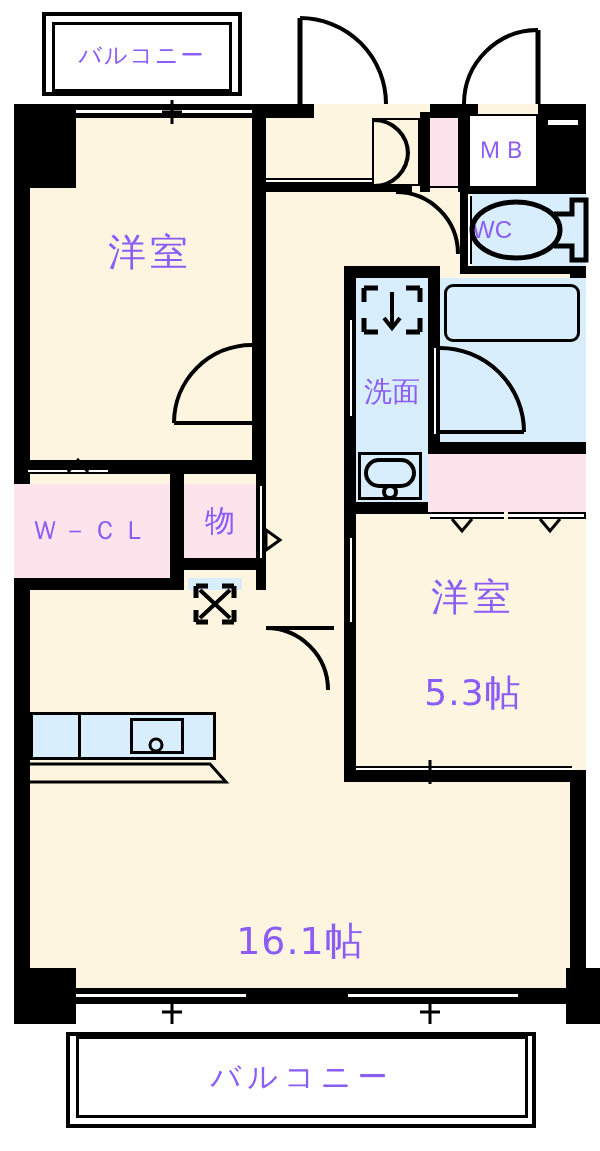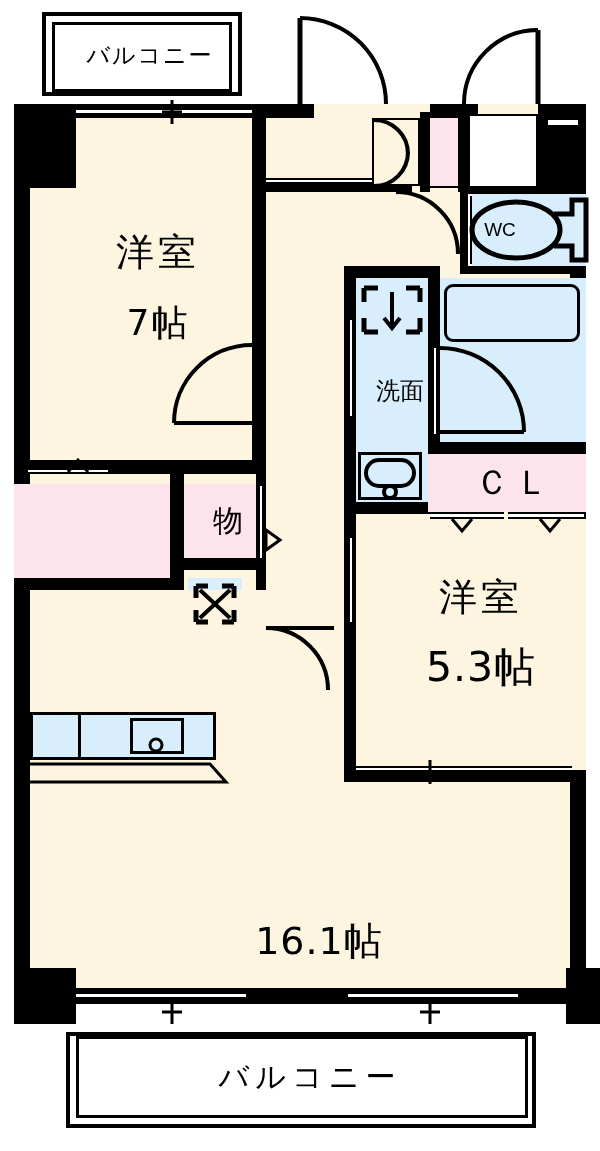--- a/index.html
+++ b/index.html
@@ -7,21 +7,21 @@
   #plan{position:relative;width:600px;height:1151px;background:#ffffff;overflow:hidden;}
   .abs{position:absolute;box-sizing:border-box;}
   
   .floor{background:#fdf5e0;}
   .pink{background:#fce3ec;}
   .blue{background:#d9eefc;}
   .white{background:#ffffff;}
   .black{background:#000000;}
   
   .lbl{position:absolute;display:flex;align-items:center;justify-content:center;
-       color:#000000;text-align:center;line-height:1.05;white-space:pre;margin-left:8px;}
+       color:#8b5cf6;text-align:center;line-height:1.05;white-space:pre;}
   .jp{font-family:"DejaVu Sans","Liberation Sans",sans-serif;font-weight:400;}
   .lat{font-family:"Liberation Sans","DejaVu Sans",sans-serif;font-weight:400;}
   svg{display:block;overflow:visible;}
   .ov{position:absolute;left:0;top:0;width:600px;height:1151px;pointer-events:none;}
 </style>
 </head>
 <body>
 
 <div id="plan">
 
@@ -47,97 +47,97 @@
   <div class="abs" style="left:76px;top:108px;width:190px;height:7px;background:#fff;border-top:2px solid #000;border-bottom:2px solid #000;"></div>
 
   <div class="abs floor" style="left:30px;top:118px;width:236px;height:342px;"></div>
   <div class="abs black" style="left:14px;top:104px;width:62px;height:84px;"></div>
 
   <div class="abs black" style="left:252px;top:104px;width:14px;height:356px;"></div>
 
   <div class="abs black" style="left:14px;top:460px;width:252px;height:14px;"></div>
 
   <div class="lbl jp" style="left:60px;top:230px;width:180px;height:46px;font-size:38px;letter-spacing:4px;">洋室</div>
-  <div class="lbl jp" style="left:60px;top:300px;width:180px;height:46px;font-size:36px;letter-spacing:2px;">7帖</div>
 
   <div class="abs floor" style="left:266px;top:118px;width:146px;height:64px;"></div>
 
   <div class="abs black" style="left:266px;top:182px;width:146px;height:10px;"></div>
   <div class="abs" style="left:266px;top:178px;width:146px;height:6px;background:#fff;border-top:2px solid #000;border-bottom:2px solid #000;"></div>
 
   <div class="abs floor" style="left:372px;top:118px;width:48px;height:68px;border:2px solid #000;"></div>
 
   <div class="abs pink" style="left:428px;top:116px;width:32px;height:72px;border:2px solid #000;"></div>
   <div class="abs black" style="left:420px;top:112px;width:10px;height:80px;"></div>
   <div class="abs black" style="left:458px;top:112px;width:10px;height:80px;"></div>
 
   <div class="abs white" style="left:468px;top:114px;width:70px;height:74px;border:2px solid #000;"></div>
+  <div class="lbl lat" style="left:468px;top:118px;width:70px;height:64px;font-size:24px;letter-spacing:1px;">ＭＢ</div>
   <div class="abs black" style="left:538px;top:104px;width:48px;height:84px;"></div>
   <div class="abs" style="left:548px;top:120px;width:30px;height:5px;background:#fff;"></div>
 
   <div class="abs black" style="left:460px;top:186px;width:126px;height:8px;"></div>
   <div class="abs blue" style="left:472px;top:194px;width:114px;height:72px;"></div>
   <div class="abs black" style="left:460px;top:186px;width:8px;height:88px;"></div>
   <div class="abs" style="left:466px;top:196px;width:6px;height:68px;background:#fff;border-left:2px solid #000;border-right:2px solid #000;"></div>
   <div class="abs black" style="left:460px;top:266px;width:126px;height:8px;"></div>
-  <div class="lbl lat" style="left:478px;top:200px;width:28px;height:60px;font-size:19px;line-height:1.45;flex-direction:column;">WC</div>
+  <div class="lbl lat" style="left:478px;top:200px;width:28px;height:60px;font-size:24px;line-height:1.45;flex-direction:column;">WC</div>
 
   <div class="abs black" style="left:344px;top:266px;width:12px;height:248px;"></div>
   <div class="abs black" style="left:344px;top:266px;width:96px;height:12px;"></div>
   <div class="abs blue" style="left:356px;top:278px;width:72px;height:230px;"></div>
   <div class="abs black" style="left:428px;top:266px;width:12px;height:248px;"></div>
   <div class="abs black" style="left:344px;top:502px;width:96px;height:12px;"></div>
 
   <div class="abs" style="left:348px;top:320px;width:6px;height:96px;background:#fff;border-left:2px solid #000;border-right:2px solid #000;"></div>
-  <div class="lbl jp" style="left:358px;top:340px;width:68px;height:104px;font-size:24px;flex-direction:column;line-height:1.08;">洗面</div>
+  <div class="lbl jp" style="left:358px;top:340px;width:68px;height:104px;font-size:28px;flex-direction:column;line-height:1.08;">洗面</div>
 
   <div class="abs" style="left:358px;top:452px;width:64px;height:48px;background:#d9eefc;border:3px solid #000;"></div>
 
   <div class="abs blue" style="left:440px;top:278px;width:146px;height:164px;"></div>
   <div class="abs" style="left:444px;top:284px;width:136px;height:58px;background:#d9eefc;border:3px solid #000;border-radius:9px;"></div>
   <div class="abs black" style="left:428px;top:442px;width:158px;height:12px;"></div>
 
   <div class="abs" style="left:432px;top:348px;width:6px;height:86px;background:#fff;border-left:2px solid #000;border-right:2px solid #000;"></div>
 
   <div class="abs pink" style="left:428px;top:454px;width:158px;height:58px;"></div>
-  <div class="lbl lat" style="left:428px;top:456px;width:158px;height:54px;font-size:34px;letter-spacing:6px;">ＣＬ</div>
   <div class="abs" style="left:430px;top:512px;width:74px;height:7px;background:#fff;border-top:2px solid #000;border-bottom:2px solid #000;"></div>
   <div class="abs" style="left:508px;top:512px;width:76px;height:7px;background:#fff;border-top:2px solid #000;border-bottom:2px solid #000;"></div>
 
   <div class="abs black" style="left:344px;top:514px;width:12px;height:256px;"></div>
   <div class="abs floor" style="left:356px;top:519px;width:230px;height:251px;"></div>
   <div class="abs black" style="left:344px;top:770px;width:242px;height:12px;"></div>
   <div class="abs" style="left:356px;top:766px;width:216px;height:6px;background:#fff;border-top:2px solid #000;border-bottom:2px solid #000;"></div>
   <div class="lbl jp" style="left:380px;top:575px;width:186px;height:46px;font-size:38px;letter-spacing:4px;">洋室</div>
-  <div class="lbl jp" style="left:380px;top:645px;width:186px;height:46px;font-size:41px;letter-spacing:1px;">5.3帖</div>
+  <div class="lbl jp" style="left:380px;top:670px;width:186px;height:46px;font-size:36px;letter-spacing:1px;">5.3帖</div>
 
   <div class="abs" style="left:348px;top:538px;width:6px;height:84px;background:#fff;border-left:2px solid #000;border-right:2px solid #000;"></div>
 
   <div class="abs pink" style="left:14px;top:484px;width:156px;height:94px;"></div>
+  <div class="lbl lat" style="left:14px;top:486px;width:156px;height:90px;font-size:26px;letter-spacing:4px;">Ｗ－ＣＬ</div>
   <div class="abs black" style="left:170px;top:474px;width:14px;height:106px;"></div>
   <div class="abs black" style="left:14px;top:578px;width:170px;height:12px;"></div>
   <div class="abs" style="left:28px;top:468px;width:80px;height:6px;background:#fff;border-top:2px solid #000;border-bottom:2px solid #000;"></div>
 
   <div class="abs pink" style="left:184px;top:484px;width:72px;height:74px;"></div>
   <div class="lbl jp" style="left:184px;top:486px;width:72px;height:70px;font-size:30px;">物</div>
   <div class="abs black" style="left:184px;top:558px;width:82px;height:12px;"></div>
   <div class="abs black" style="left:256px;top:474px;width:10px;height:96px;"></div>
   <div class="abs" style="left:258px;top:486px;width:6px;height:72px;background:#fff;border-left:2px solid #000;border-right:2px solid #000;"></div>
 
   <div class="abs blue" style="left:188px;top:578px;width:54px;height:52px;"></div>
   <div class="abs black" style="left:256px;top:570px;width:10px;height:72px;"></div>
 
   <div class="abs floor" style="left:30px;top:590px;width:314px;height:398px;"></div>
   <div class="abs floor" style="left:266px;top:192px;width:78px;height:400px;"></div>
 
   <div class="abs" style="left:30px;top:712px;width:186px;height:48px;background:#d9eefc;border:3px solid #000;"></div>
   <div class="abs" style="left:78px;top:715px;width:3px;height:42px;background:#000;"></div>
   <div class="abs" style="left:130px;top:718px;width:54px;height:36px;background:#d9eefc;border:3px solid #000;"></div>
 
-  <div class="lbl jp" style="left:211px;top:918px;width:200px;height:48px;font-size:38px;letter-spacing:1px;">16.1帖</div>
+  <div class="lbl jp" style="left:200px;top:918px;width:200px;height:48px;font-size:38px;letter-spacing:1px;">16.1帖</div>
 
   <div class="abs black" style="left:14px;top:968px;width:62px;height:56px;"></div>
   <div class="abs black" style="left:566px;top:968px;width:34px;height:56px;"></div>
 
   <div class="abs" style="left:76px;top:992px;width:170px;height:7px;background:#fff;border-top:2px solid #000;border-bottom:2px solid #000;"></div>
   <div class="abs" style="left:348px;top:992px;width:170px;height:7px;background:#fff;border-top:2px solid #000;border-bottom:2px solid #000;"></div>
 
   <div class="abs white" style="left:66px;top:1032px;width:470px;height:96px;border:4px solid #000;"></div>
   <div class="abs white" style="left:76px;top:1036px;width:452px;height:82px;border:3px solid #000;"></div>
   <div class="lbl jp" style="left:76px;top:1040px;width:452px;height:74px;font-size:30px;letter-spacing:6px;">バルコニー</div>

